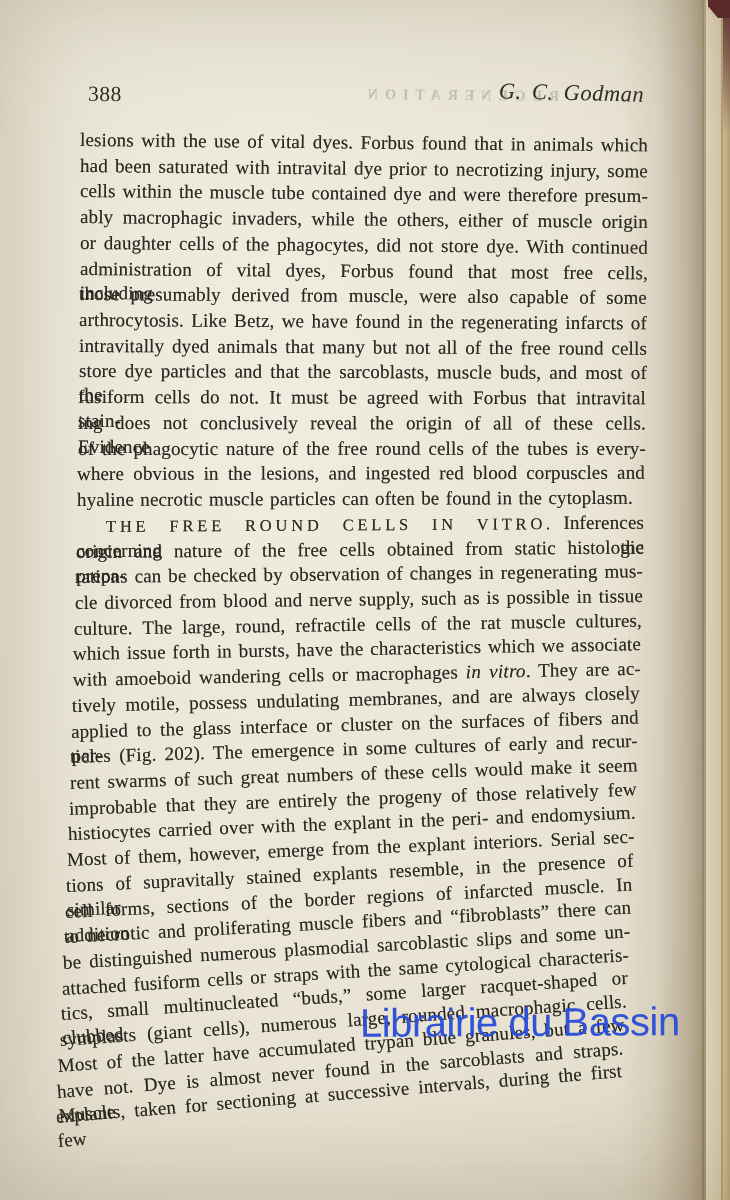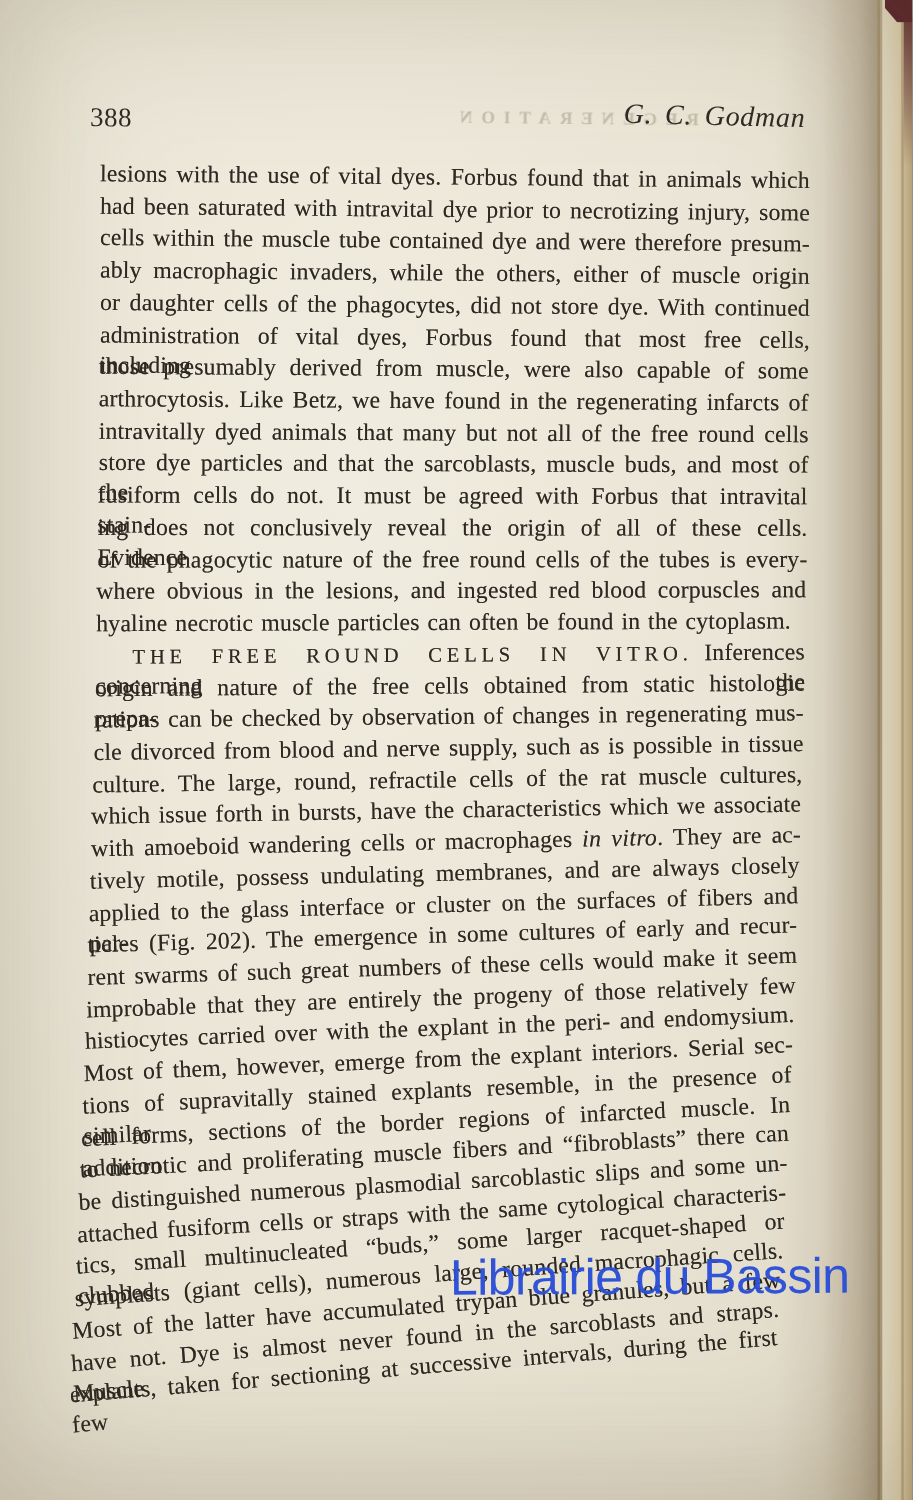--- a/index.html
+++ b/index.html
@@ -19,21 +19,21 @@
     background:linear-gradient(to right,#e8dfc8 0%,#e2d5b4 55%,#cdb990 88%,#c3ad82 100%);}
   .fore-edge-line{position:absolute;top:0;bottom:0;right:7px;width:2px;
     background:rgba(150,125,85,0.45);}
   .cover-corner{position:absolute;top:0;right:0;width:22px;height:18px;background:#571f28;
     clip-path:polygon(0 0,100% 0,100% 100%,45% 100%,0 35%);}
   .cover-sliver{position:absolute;top:14px;right:0;width:7px;height:120px;
     background:linear-gradient(to bottom,rgba(87,31,40,0.85),rgba(87,31,40,0));}
   .vignette{position:absolute;inset:0;pointer-events:none;
     box-shadow:inset 0 0 130px rgba(110,95,65,0.22), inset 0 -30px 80px rgba(120,100,65,0.10);}
   
-  .page-number{position:absolute;left:72px;top:82px;font-size:21.5px;color:#2e2a24;
+  .page-number{position:absolute;left:88px;top:82px;font-size:21.5px;color:#2e2a24;
     letter-spacing:.5px;transform:rotate(0.6deg);}
   .running-head{position:absolute;right:86px;top:80px;font-size:22.5px;font-style:italic;
     color:#2e2a24;transform:rotate(1.4deg);letter-spacing:.5px;word-spacing:4px;}
   .ghost{position:absolute;left:310px;top:88px;width:300px;text-align:center;
     transform:scaleX(-1) rotate(-0.6deg);color:rgba(125,125,100,0.38);font-size:14px;
     font-weight:bold;letter-spacing:7px;filter:blur(0.6px);}
   
   .line{position:absolute;width:568px;height:26px;font-size:19px;line-height:24px;
     color:#2c2822;text-align:justify;text-align-last:justify;text-justify:inter-word;
     letter-spacing:0.15px;word-spacing:1.4px;transform-origin:0 50%;white-space:normal;

